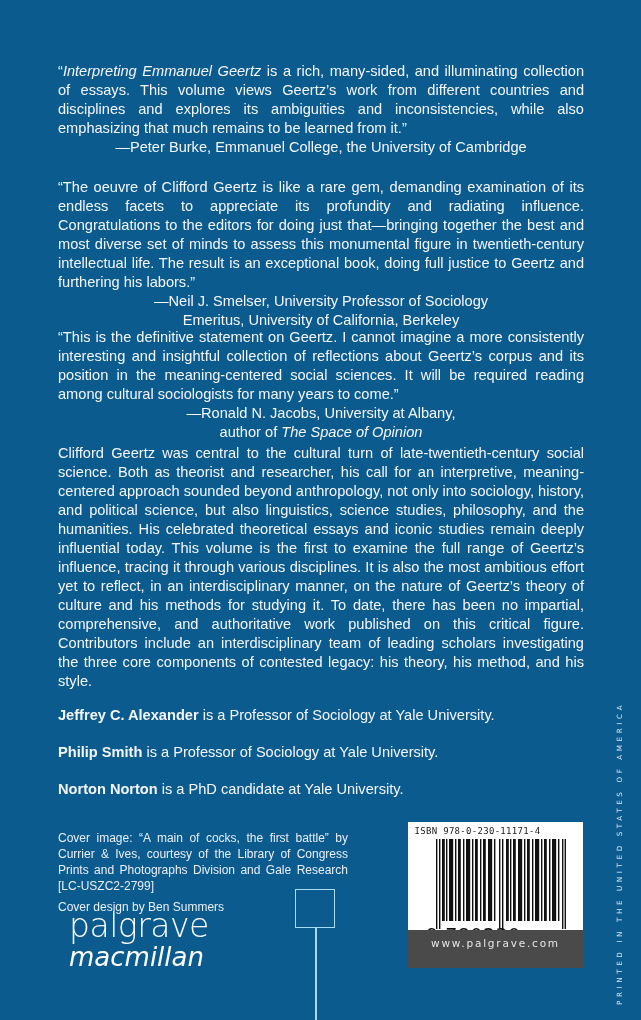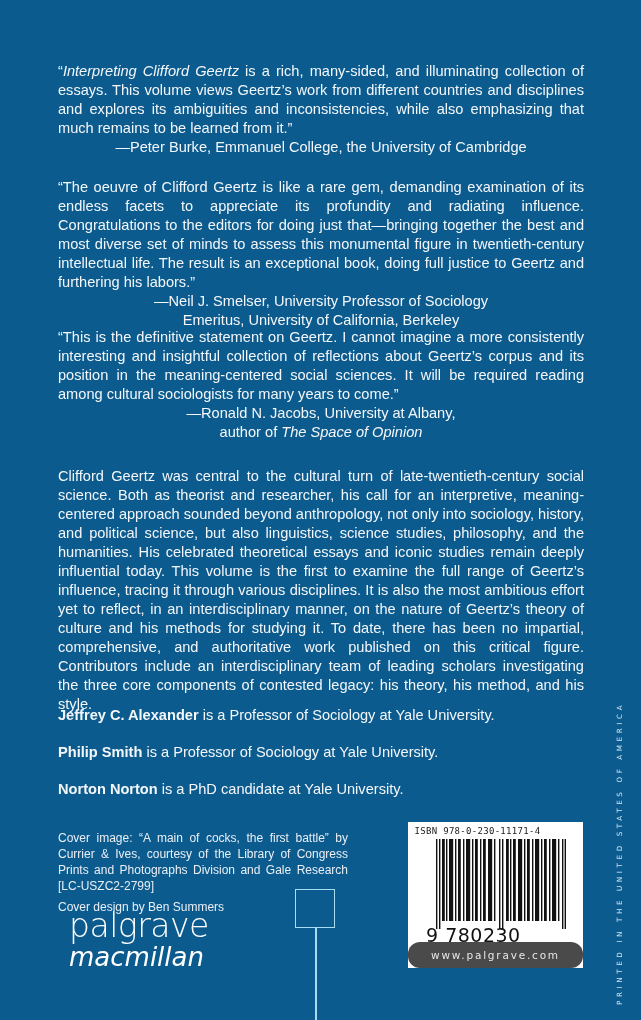--- a/index.html
+++ b/index.html
@@ -14,51 +14,51 @@
     .text-block {
       position: absolute; left: 58px; width: 526px;
       font-size: 14.6px; line-height: 19px; color: #f4f7fa;
     }
     .quote p { margin: 0; text-align: justify; }
     .quote .attr { text-align: center; }
     .quote em, .attr em { font-style: italic; }
     #q1 { top: 62px; }
     #q2 { top: 178px; }
     #q3 { top: 328px; }
-    #desc { top: 467px; }
+    #desc { top: 444px; }
     #desc p { margin: 0; text-align: justify; }
     .bios { position: absolute; left: 58px; top: 706px; width: 480px; font-size: 14.6px; color: #f4f7fa; }
     .bio { margin: 0 0 18px 0; line-height: 19px; }
     .bio b { font-weight: bold; }
     .credits { position: absolute; left: 58px; top: 830px; width: 290px; font-size: 12px; line-height: 16px; color: #e9eff5; }
     .credits p { margin: 0 0 5px 0; text-align: justify; }
     .logo { position: absolute; left: 57px; top: 909px; color: #ffffff; font-family: "DejaVu Sans", sans-serif; margin-left: 12px; }
     .logo .l1 { font-size: 33px; line-height: 34px; letter-spacing: -0.5px; font-weight: 300; }
     .logo .l2 { font-size: 26px; line-height: 28px; letter-spacing: 0px; font-style: italic; }
     .square { position: absolute; left: 295px; top: 889px; width: 40px; height: 39px; border: 1.5px solid #a8dcf0; box-sizing: border-box; }
     .stem { position: absolute; left: 315px; top: 928px; width: 1.5px; height: 92px; background: #a8dcf0; }
     .barcode-box { position: absolute; left: 408px; top: 822px; width: 175px; height: 146px; background: #ffffff; }
     .isbn { position: absolute; left: 0; top: 4px; width: 139px; text-align: center; font-family: "DejaVu Sans Mono", monospace; font-size: 9px; color: #222; letter-spacing: 0.3px; }
     .bars { position: absolute; left: 28px; top: 17px; width: 130px; height: 90px; }
     .digits { position: absolute; left: 18px; top: 102px; font-family: "DejaVu Sans", sans-serif; font-size: 19px; color: #111; letter-spacing: 0.5px; background: transparent; }
-    .url-band { position: absolute; left: 0; bottom: 0; width: 175px; height: 26px; background: #4b4a4a; color: #e6e6e6; text-align: center; line-height: 26px; font-size: 10.5px; letter-spacing: 1.8px; font-family: "DejaVu Sans", sans-serif; border-radius: 12px; }
+    .url-band { position: absolute; left: 0; bottom: 0; width: 175px; height: 38px; background: #4b4a4a; color: #e6e6e6; text-align: center; line-height: 26px; font-size: 10.5px; letter-spacing: 1.8px; font-family: "DejaVu Sans", sans-serif; }
     .printed {
       position: absolute; left: 615px; top: 1005px;
       transform-origin: 0 0; transform: rotate(-90deg);
       font-size: 7.2px; letter-spacing: 3.6px; color: #d2e4f0; white-space: nowrap;
       font-family: "DejaVu Sans", sans-serif;
     }
   </style>
 </head>
 <body>
 
 <div class="cover">
 
   <div class="text-block quote" id="q1">
-    <p><span>“</span><em>Interpreting Clifford Geertz</em><span> is a rich, many-sided, and illuminating collection of essays. This volume views Geertz’s work from different countries and disciplines and explores its ambiguities and inconsistencies, while also emphasizing that much remains to be learned from it.”</span></p>
+    <p><span>“</span><em>Interpreting Emmanuel Geertz</em><span> is a rich, many-sided, and illuminating collection of essays. This volume views Geertz’s work from different countries and disciplines and explores its ambiguities and inconsistencies, while also emphasizing that much remains to be learned from it.”</span></p>
     <p class="attr">—Peter Burke, Emmanuel College, the University of Cambridge</p>
   </div>
 
   <div class="text-block quote" id="q2">
     <p>“The oeuvre of Clifford Geertz is like a rare gem, demanding examination of its endless facets to appreciate its profundity and radiating influence.  Congratulations to the editors for doing just that—bringing together the best and most diverse set of minds to assess this monumental figure in twentieth-century intellectual life. The result is an exceptional book, doing full justice to Geertz and furthering his labors.”</p>
     <p class="attr">—Neil J. Smelser, University Professor of Sociology</p>
     <p class="attr">Emeritus, University of California, Berkeley</p>
   </div>
 
   <div class="text-block quote" id="q3">

